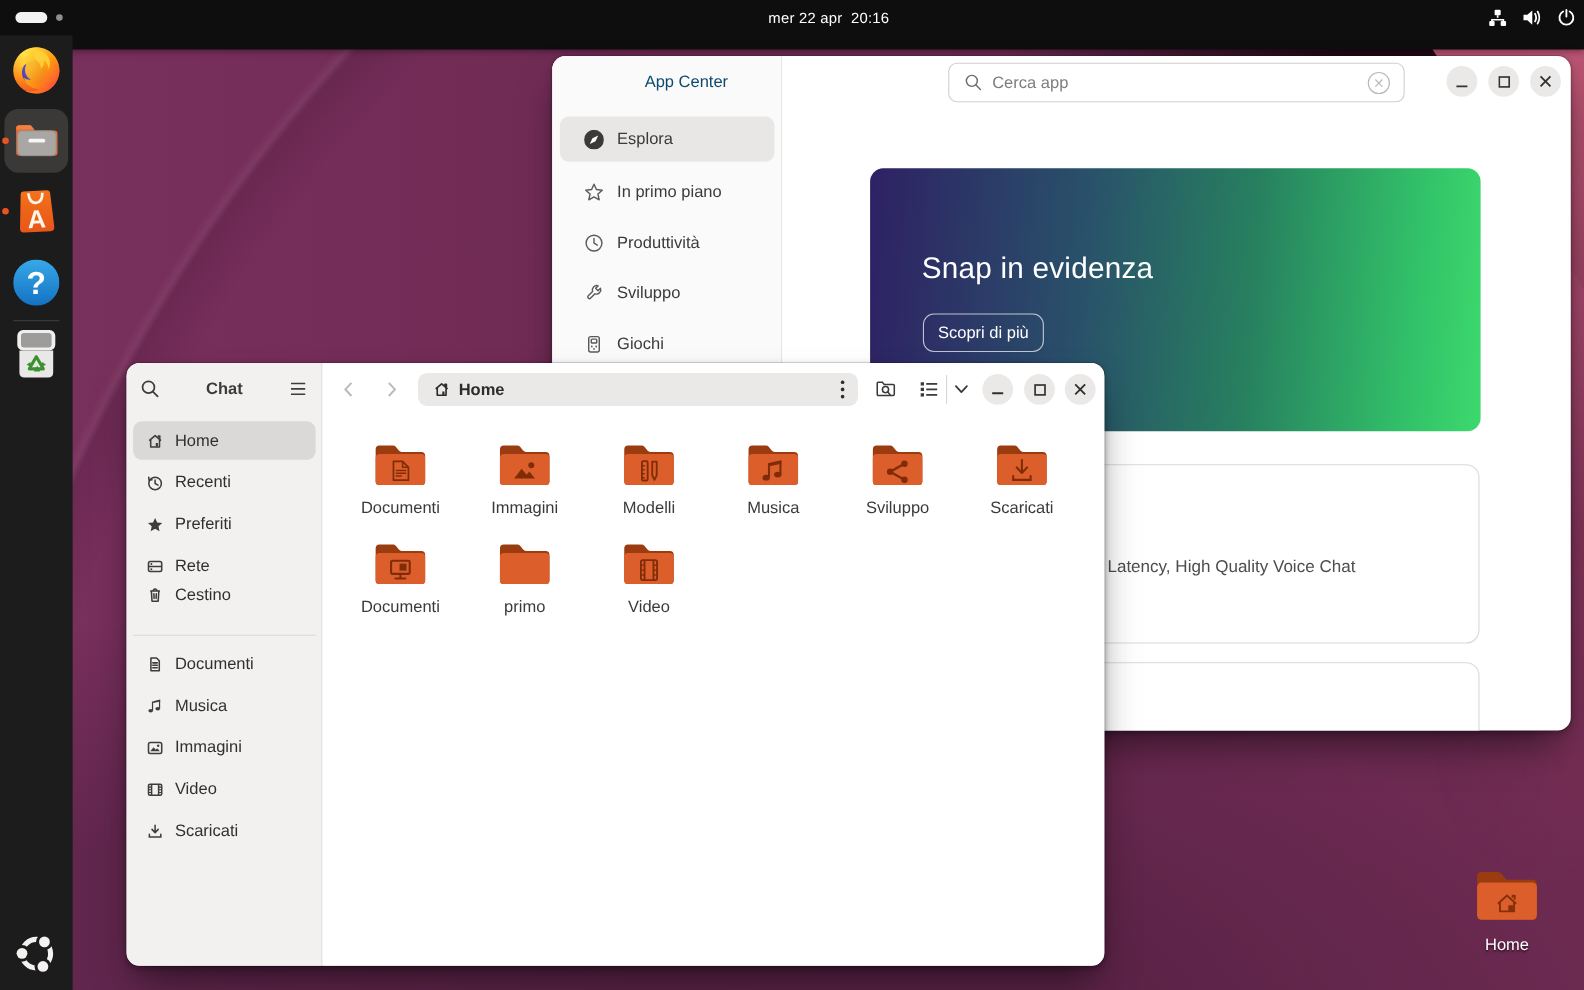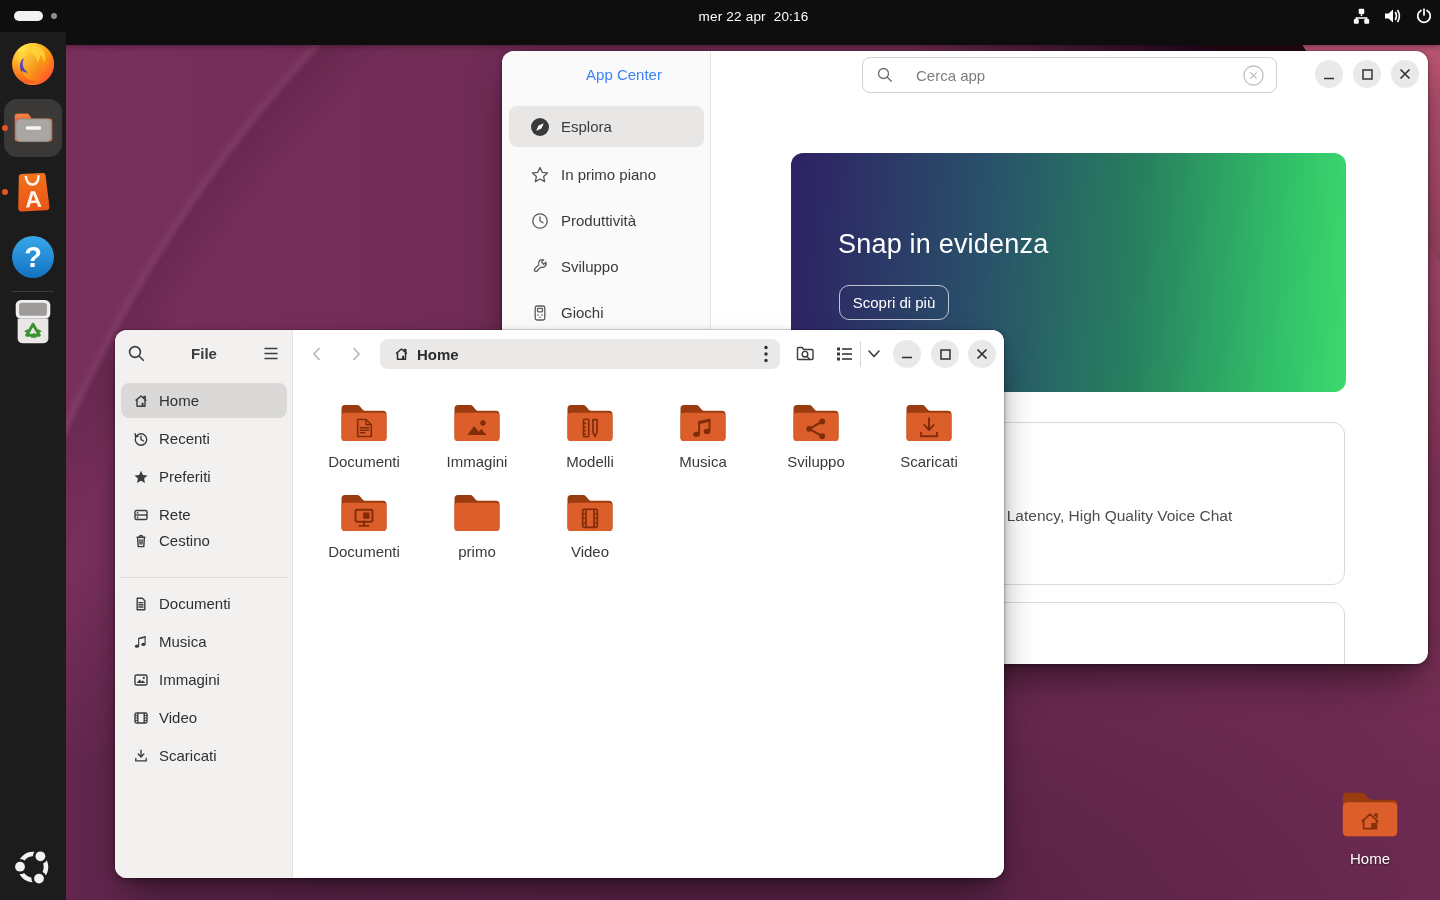--- a/index.html
+++ b/index.html
@@ -24,21 +24,21 @@
 #clock{position:absolute;left:0;top:0;width:1507px;height:32px;display:flex;align-items:center;justify-content:center;font-size:13.5px;letter-spacing:.2px}
 #sysicons{position:absolute;right:8px;top:0;height:32px;display:flex;align-items:center;gap:14px}
 
 #dock{left:0;top:32px;width:66px;height:868px;background:#1c1c1c}
 .dockdot{position:absolute;left:2px;width:6px;height:6px;border-radius:3px;background:#e95420}
 
 .window{position:absolute;border-radius:12px;background:#fff;box-shadow:0 2px 6px rgba(0,0,0,0.28),0 20px 38px -10px rgba(0,0,0,0.55),0 0 0 1px rgba(0,0,0,0.12);overflow:hidden}
 
 #appcenter{left:502px;top:51px;width:926px;height:613px}
 #ac-side{position:absolute;left:0;top:0;width:209px;height:613px;background:#fafafa;border-right:1px solid #e8e6e5}
-#ac-side .title{position:absolute;left:0;top:15px;width:244px;text-align:center;font-size:15px;color:#3b82f6}
+#ac-side .title{position:absolute;left:0;top:15px;width:244px;text-align:center;font-size:15px;color:#0c4a6e}
 .ac-row{position:absolute;left:7px;width:195px;height:41px;border-radius:8px;display:flex;align-items:center;color:#3a3a3a;font-size:15px}
 .ac-row .ico{width:18px;height:18px;margin-left:22px;margin-right:12px;flex:none}
 .ac-sel{background:#e9e7e6}
 #ac-search{position:absolute;left:360px;top:6px;width:415px;height:36px;border:1px solid #d2d0ce;border-radius:8px;background:#fff;display:flex;align-items:center;color:#7d7d7d;font-size:15px}
 .winbtn{position:absolute;top:9px;width:28px;height:28px;border-radius:14px;background:#ebe9e8;display:flex;align-items:center;justify-content:center}
 #banner{position:absolute;left:289px;top:102px;width:555px;height:239px;border-radius:12px;background:linear-gradient(94deg,#2e2164 0%,#29516a 35%,#27805f 62%,#32c169 88%,#3cd96d 100%);color:#fff}
 #banner h1{position:absolute;left:47px;top:76px;font-size:27px;font-weight:400;letter-spacing:.2px}
 #banner .btn{position:absolute;left:48px;top:132px;width:110px;height:35px;border:1.5px solid rgba(255,255,255,0.7);border-radius:10px;display:flex;align-items:center;justify-content:center;font-size:15px}
 .accard{position:absolute;left:289px;width:554px;border:1px solid #dbd9d8;border-radius:12px;background:#fff}
 #card1{top:371px;height:163px}
@@ -229,21 +229,21 @@
           <circle cx="7" cy="11" r="0.8" fill="#5a5a5a" stroke="none"></circle>
           <circle cx="11" cy="11" r="0.8" fill="#5a5a5a" stroke="none"></circle>
           <circle cx="9" cy="13.2" r="0.8" fill="#5a5a5a" stroke="none"></circle>
         </svg>Giochi</div>
 </div>
 <div id="ac-search">
 <svg style="margin-left:14px" width="16" height="16" viewBox="0 0 16 16" fill="none" stroke="#6b6b6b" stroke-width="1.3">
         <circle cx="6.5" cy="6.5" r="5"></circle>
         <path d="M10.3 10.3 L14.3 14.3" stroke-linecap="round"></path>
       </svg>
-<span style="margin-left:23px">Cerca app</span>
+<span style="margin-left:9px">Cerca app</span>
 <svg style="position:absolute;right:12px" width="21" height="21" viewBox="0 0 21 21" fill="none" stroke="#bbb9b7" stroke-width="1.1">
         <circle cx="10.5" cy="10.5" r="9.6"></circle>
         <path d="M7.3 7.3 L13.7 13.7 M13.7 7.3 L7.3 13.7"></path>
       </svg>
 </div>
 <div class="winbtn" style="left:813px">
       <svg width="12" height="12" viewBox="0 0 12 12">
         <path d="M1 10.5 H11" stroke="#333" stroke-width="1.6"></path>
       </svg>
     </div>
@@ -265,21 +265,21 @@
       <div class="txt">Low Latency, High Quality Voice Chat</div>
     </div>
 <div class="accard" id="card2"></div>
 </div>
 <div id="files" class="window">
 <div id="f-side">
 <svg class="abs" style="left:13px;top:15px" width="17" height="17" viewBox="0 0 17 17" fill="none" stroke="#3c3c3c" stroke-width="1.6">
         <circle cx="7" cy="7" r="5.4"></circle>
         <path d="M11 11 L15.3 15.3" stroke-linecap="round"></path>
       </svg>
-<div class="title">File</div>
+<div class="title">Chat</div>
 <svg class="abs" style="left:149px;top:17px" width="14" height="13" viewBox="0 0 14 13" stroke="#3c3c3c" stroke-width="1.5">
         <path d="M0.5 1.6 H13.5 M0.5 6.5 H13.5 M0.5 11.4 H13.5"></path>
       </svg>
 <div class="f-row f-sel" style="top:53px"><svg class="ico" viewBox="0 0 16 16" fill="none" stroke="#3d3d3d" stroke-width="1.4">
           <path d="M2.6 7.6 L8 3 L13.4 7.6 M4 6.5 V13.3 H12 V6.5 M11 4.6 V3.4 H12.3 V5.8" stroke-linejoin="round"></path>
           <path d="M8.6 13 V9.8 H10.6 V13" fill="#3d3d3d" stroke="none"></path>
         </svg>Home</div>
 <div class="f-row" style="top:129px"><svg class="ico" viewBox="0 0 16 16" fill="#3d3d3d">
           <path d="M8 1.8 L9.9 5.9 L14.5 6.4 L11.1 9.5 L12 14 L8 11.7 L4 14 L4.9 9.5 L1.5 6.4 L6.1 5.9 Z"></path>
         </svg>Preferiti</div>

